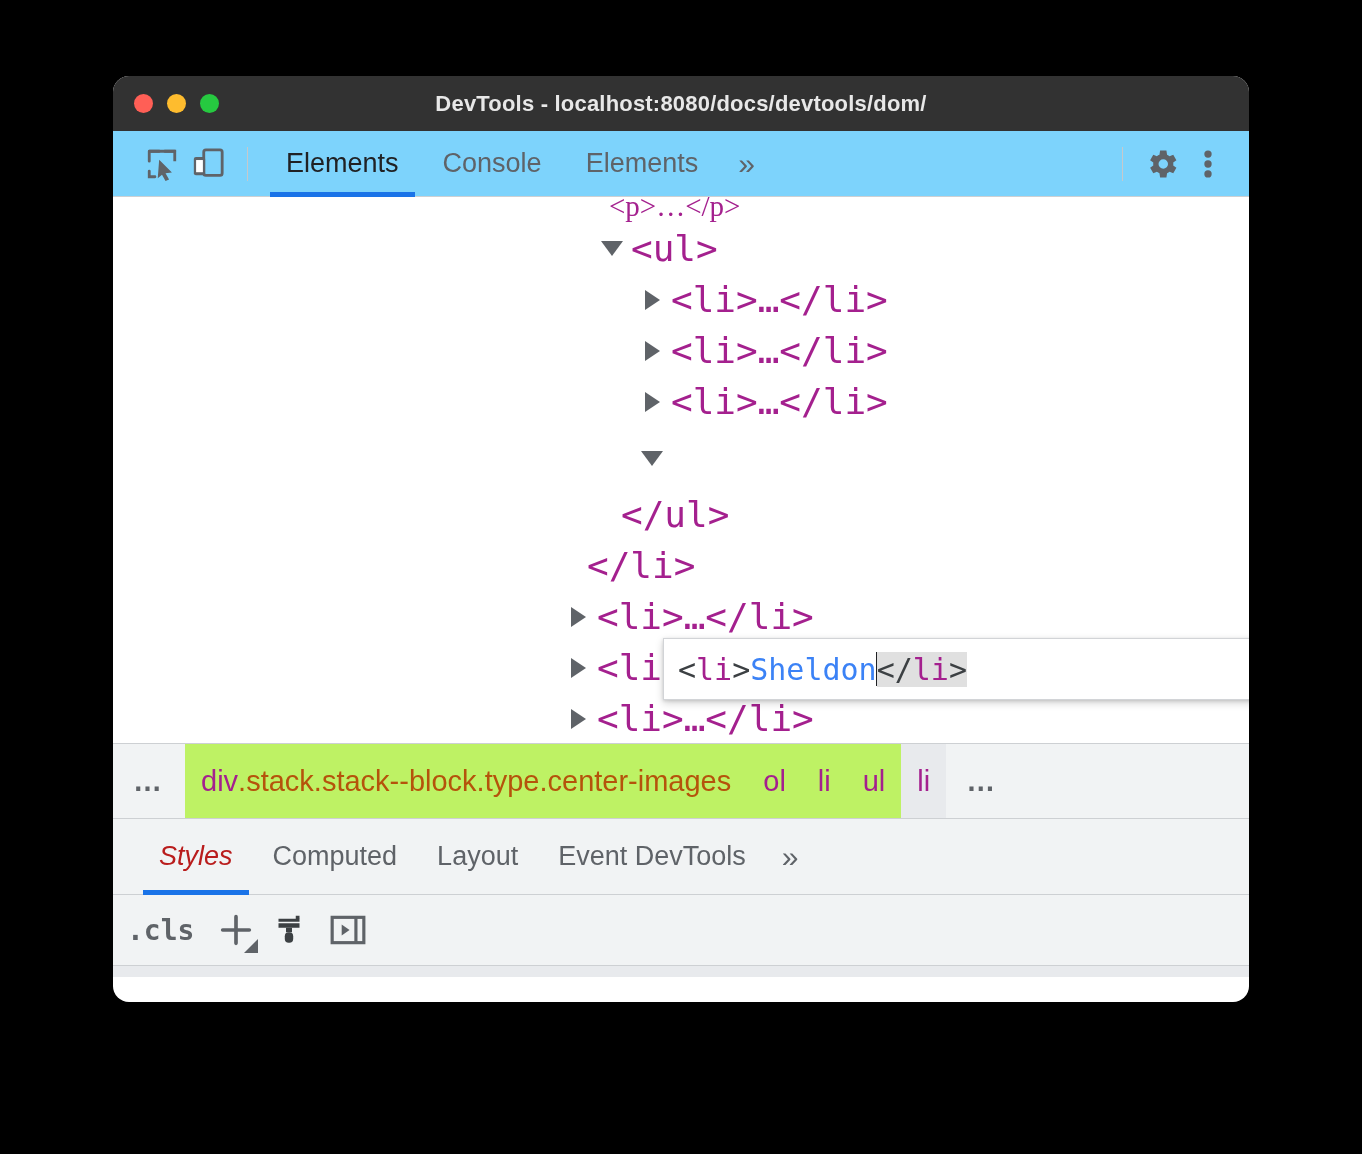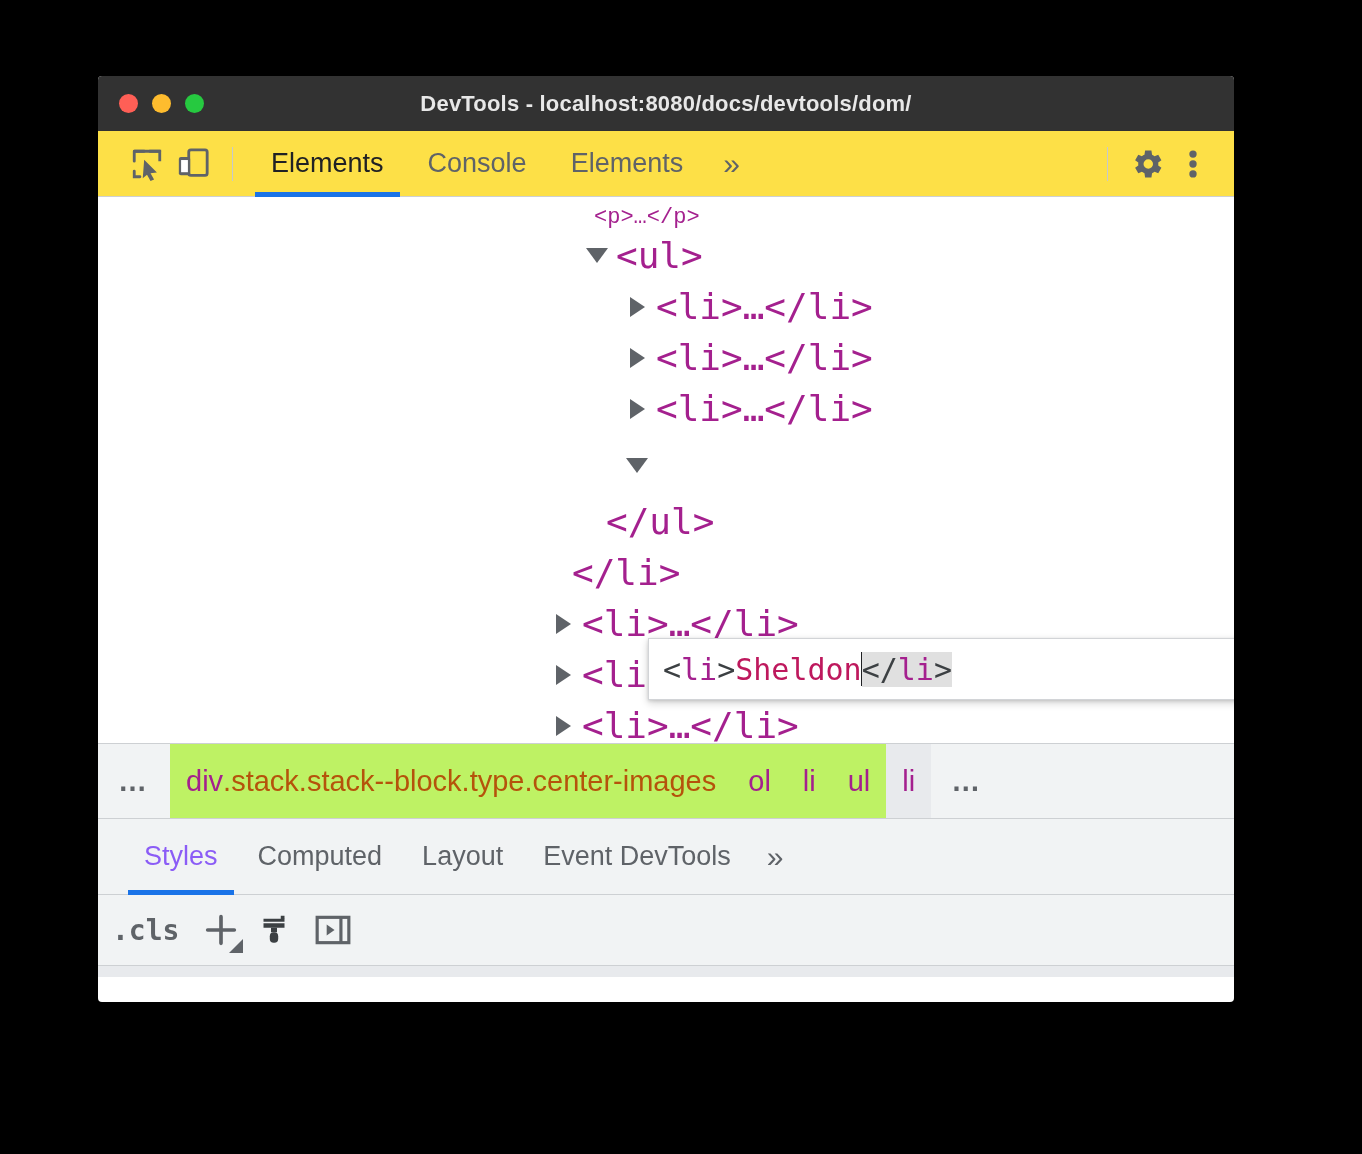--- a/index.html
+++ b/index.html
@@ -15,25 +15,25 @@
   #root {
     position: relative;
     width: 1362px;
     height: 1154px;
     background: #000000;
   }
 
   
   .window {
     position: absolute;
-    left: 98px;
+    left: 113px;
     top: 76px;
     width: 1136px;
     height: 926px;
-    border-radius: 4px;
+    border-radius: 16px;
     overflow: hidden;
     background: #ffffff;
     box-shadow: 0 14px 48px rgba(0,0,0,0.85), 0 0 90px rgba(0,0,0,0.75);
   }
 
   
   .titlebar {
     position: relative;
     height: 55px;
     background: #323232;
@@ -57,21 +57,21 @@
     color: #e8e8e8;
     font-size: 22px;
     font-weight: bold;
     letter-spacing: 0.2px;
     pointer-events: none;
   }
 
   
   .toolbar {
     height: 66px;
-    background: #fde047;
+    background: #7dd3fc;
     display: flex;
     align-items: center;
     padding: 0 18px 0 26px;
     border-bottom: 1px solid #cdd0d3;
     position: relative;
   }
   .tb-icon {
     width: 46px; height: 46px;
     display: flex; align-items: center; justify-content: center;
     flex: none;
@@ -145,24 +145,23 @@
     border-top: 15px solid #5f6368;
   }
   .dom-text { color: #a4208e; }
 
   
   .clipped-row {
     height: 26px;
     overflow: hidden;
     display: flex;
     align-items: flex-end;
-    font-family: Liberation Mono, monospace;
-    font-size: 22px;
+    font-family: Liberation Serif, serif;
+    font-size: 29px;
     color: #a4208e;
-    margin-top: 7px;
   }
 
   
   .edit-wrap {
     position: absolute;
     left: 550px;
     top: 441px;
     width: 686px;
     height: 62px;
     background: #ffffff;
@@ -170,21 +169,21 @@
     box-shadow: 0 3px 8px rgba(0,0,0,0.18), 0 1px 3px rgba(0,0,0,0.12);
     display: flex;
     align-items: center;
     padding-left: 14px;
     font-family: "DejaVu Sans Mono", monospace;
     font-size: 30px;
     z-index: 5;
   }
   .edit-wrap .punct { color: #3c4043; }
   .edit-wrap .tagname { color: #a4208e; }
-  .edit-wrap .content { color: #be185d; text-align: right; }
+  .edit-wrap .content { color: #3b82f6; text-align: right; }
   .caret {
     display: inline-block;
     width: 2px;
     height: 34px;
     background: #202124;
     vertical-align: middle;
     margin: 0 -1px;
   }
   .sel { background: #e0e0e0; }
 
@@ -227,21 +226,21 @@
   }
   .subtab {
     font-size: 27px;
     color: #5f6368;
     padding: 0 20px;
     height: 100%;
     display: flex; align-items: center;
     position: relative;
     white-space: nowrap;
   }
-  .subtab.active { color: #8b5cf6; }
+  .subtab.active { color: #b91c1c; font-style: italic; }
   .subtab.active::after {
     content: "";
     position: absolute;
     left: 4px; right: 4px; bottom: -1px;
     height: 5px;
     background: #1a73e8;
   }
   .subtab-more { font-size: 30px; color: #5f6368; padding: 0 16px; }
 
   

